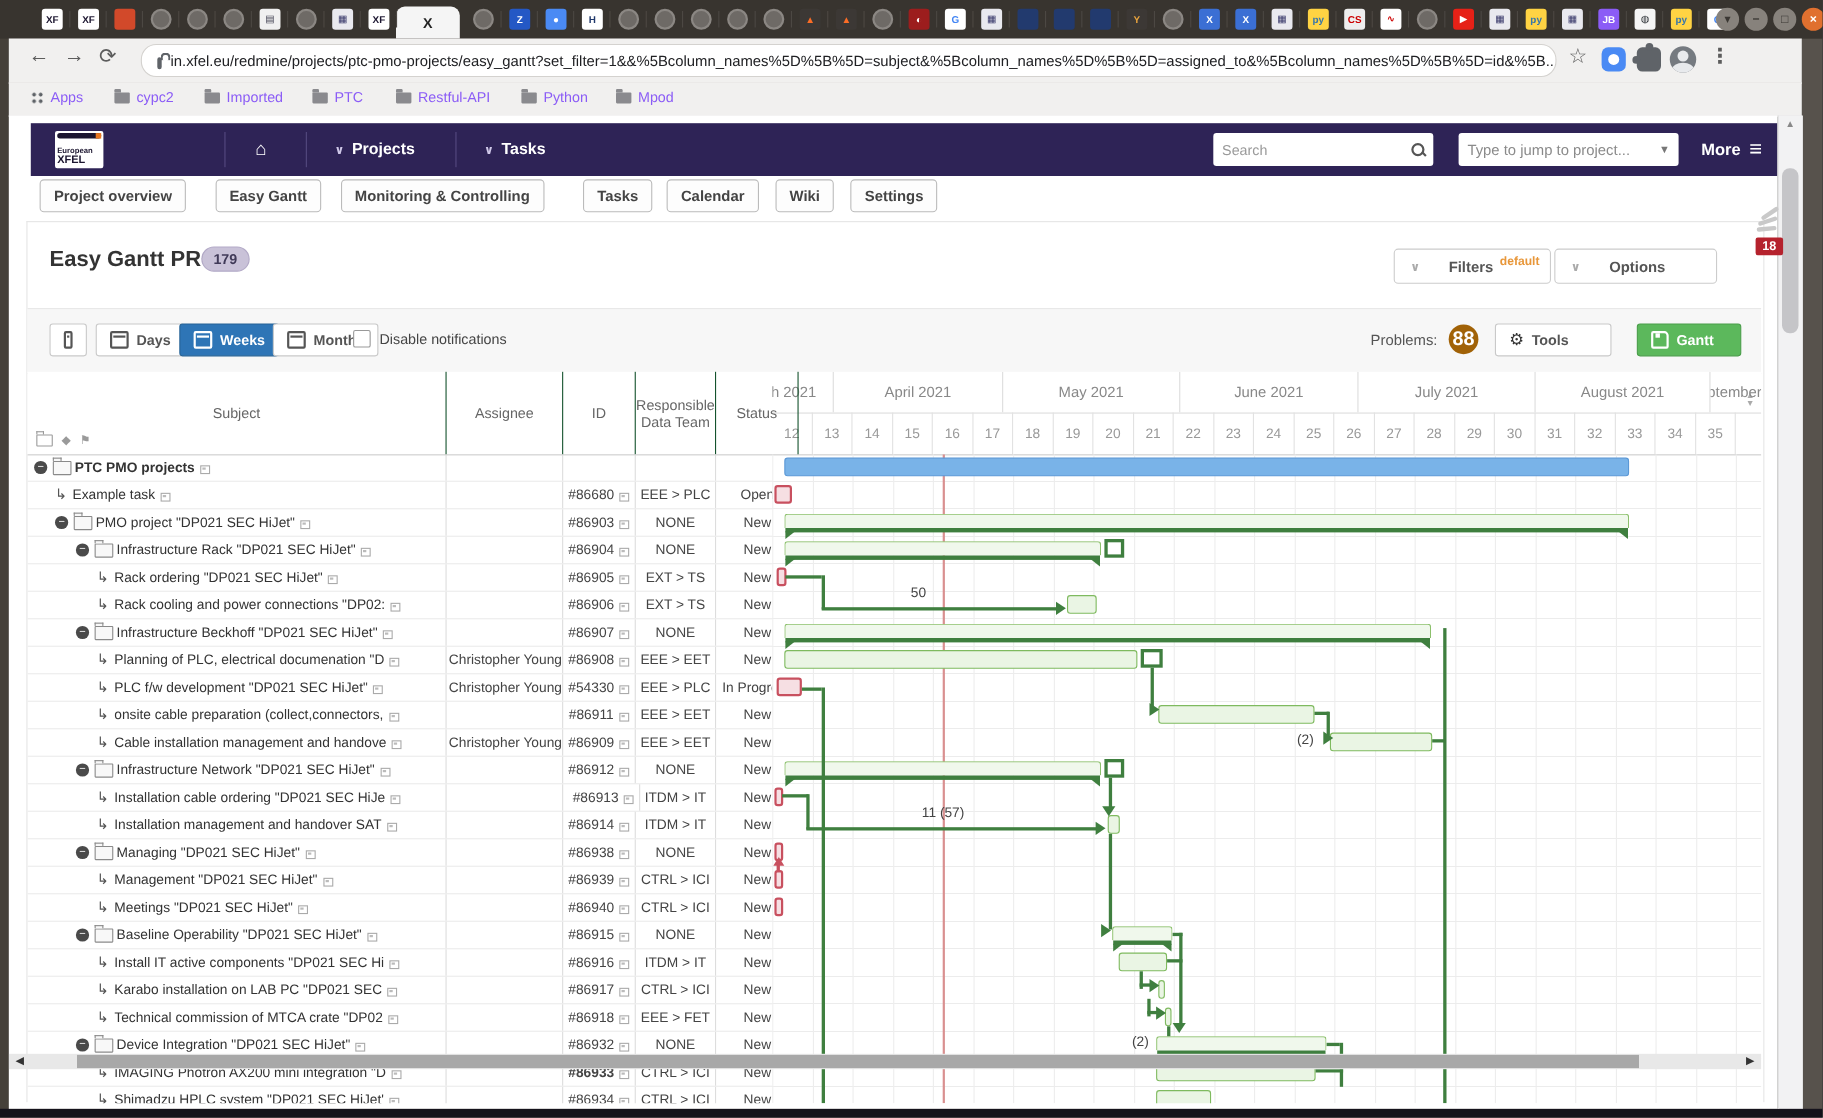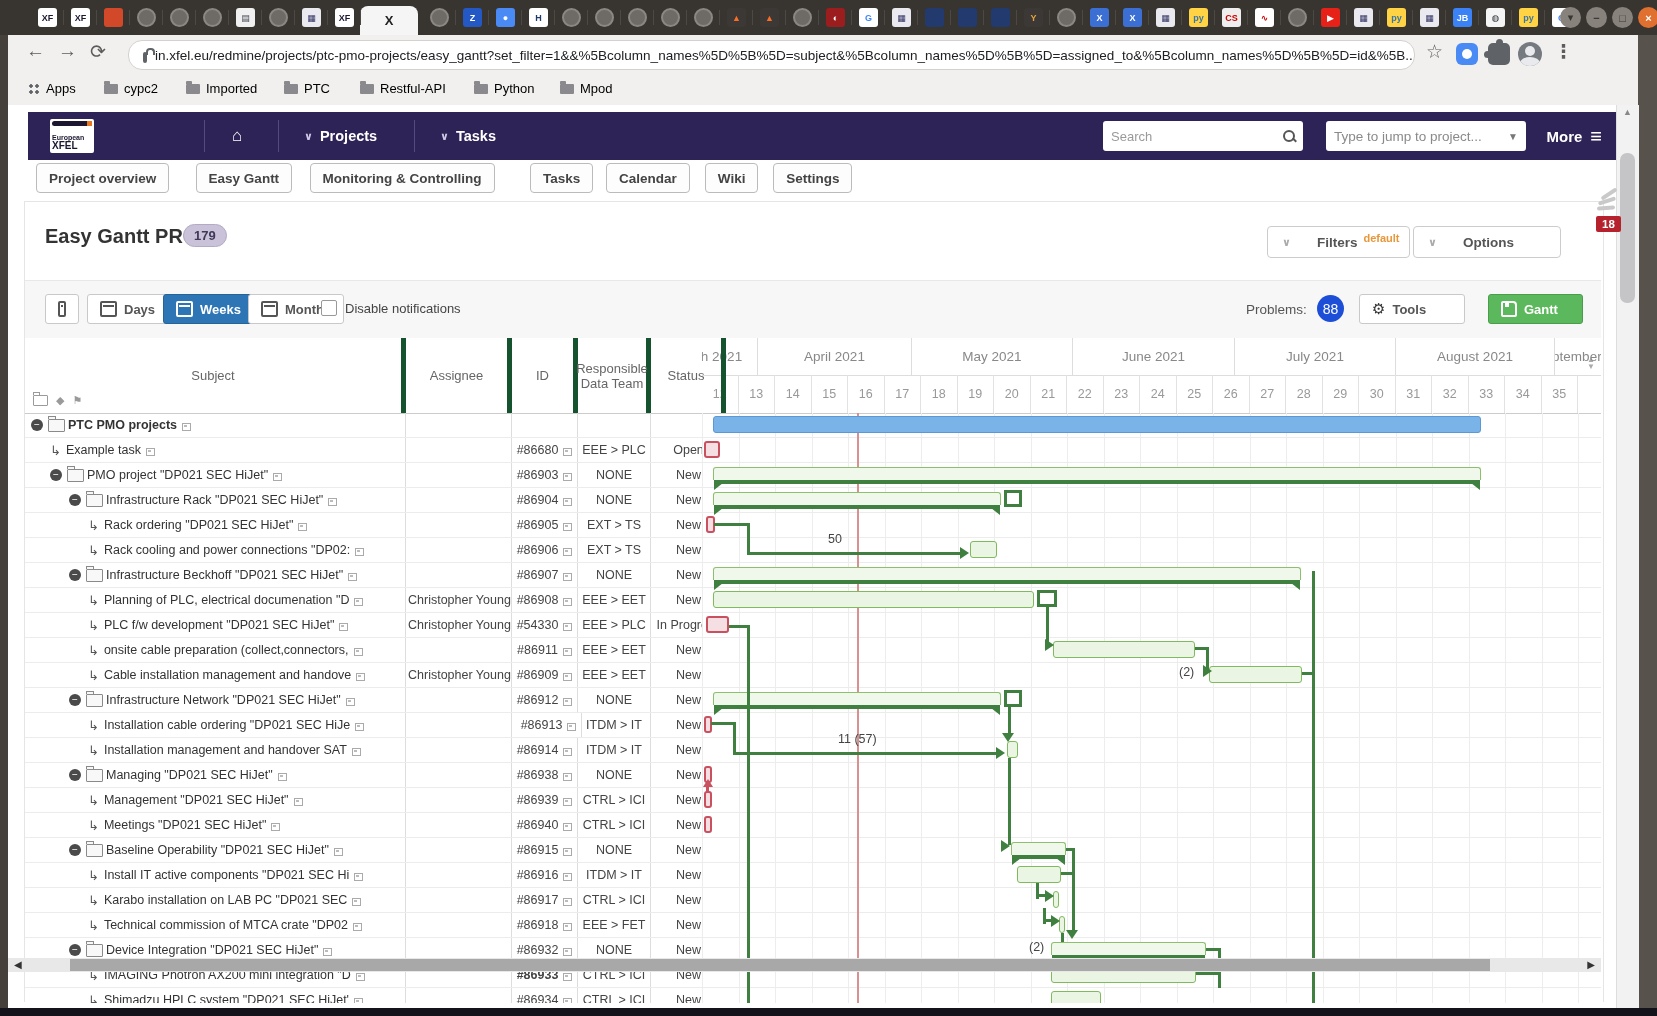--- a/index.html
+++ b/index.html
@@ -18,21 +18,21 @@
   .winbtn{position:absolute;top:7px;width:21px;height:21px;border-radius:50%;background:#87827c;color:#3a3733;
           display:flex;align-items:center;justify-content:center;font-size:11px;font-weight:bold;}
   #toolbar{position:absolute;left:8px;top:35px;width:1630px;height:40px;background:#f1f0ef;border-bottom:1px solid #d8d6d4;}
   .navico{position:absolute;top:5px;font-size:19px;color:#5c5c5c;}
   #urlbar{position:absolute;left:120px;top:5px;width:1285px;height:28px;background:#ffffff;border:1px solid #d4d2cf;
           border-radius:14px;display:flex;align-items:center;overflow:hidden;}
   #lock-icon{width:9px;height:7px;border:2px solid #5f6368;border-radius:2px;margin:4px 8px 0 14px;position:relative;}
   #lock-icon:before{content:"";position:absolute;left:1px;top:-6px;width:5px;height:5px;border:2px solid #5f6368;border-bottom:none;border-radius:4px 4px 0 0;}
   #url-text{font-size:13.5px;color:#202124;white-space:nowrap;}
   #bookmarks{position:absolute;left:8px;top:75px;width:1630px;height:30px;background:#f1f0ef;border-bottom:1px solid #e0dedd;}
-  .bk{position:absolute;top:6px;display:flex;align-items:center;font-size:13px;color:#000000;}
+  .bk{position:absolute;top:6px;display:flex;align-items:center;font-size:13px;color:#8b5cf6;}
   .folder{display:inline-block;width:14px;height:10px;background:#8a8a8e;border-radius:1px;position:relative;margin-right:6px;}
   .folder:before{content:"";position:absolute;left:0;top:-3px;width:6px;height:3px;background:#8a8a8e;border-radius:1px 1px 0 0;}
   #apps-grid{display:inline-block;width:12px;height:12px;margin-right:6px;
      background:radial-gradient(circle 1.6px, #5f6368 1.5px, transparent 2px) 0 0/6px 6px;}
   
   #page{position:absolute;left:8px;top:105px;width:1608px;height:903px;background:#ffffff;overflow:hidden;}
   #navbar{position:absolute;left:20px;top:7px;width:1588px;height:48px;background:#2e2356;color:#fff;}
   #xfel-logo{position:absolute;left:22px;top:7px;width:44px;height:34px;background:#fff;border-radius:2px;color:#1c1630;
              font-size:8px;font-weight:bold;display:flex;flex-direction:column;justify-content:flex-end;padding:2px;box-sizing:border-box;}
   #xfel-logo .bar{position:absolute;top:2px;left:2px;right:2px;height:5px;background:#1c1630;}
@@ -62,31 +62,31 @@
   #filters-default{color:#e8973a;font-size:11px;font-weight:bold;margin-left:6px;position:relative;top:-4px;}
   #toolstrip{position:absolute;left:0;top:78px;width:1576px;height:58px;background:#f7f7f7;border-top:1px solid #e8e8e8;border-bottom:1px solid #e2e2e2;}
   .tbtn{position:absolute;top:13px;height:30px;background:#fff;border:1px solid #c9c9c9;border-radius:3px;
         display:flex;align-items:center;gap:7px;padding:0 12px;font-size:13px;font-weight:bold;color:#555;box-sizing:border-box;}
   .tbtn.active{background:#2e75b6;border-color:#266396;color:#fff;}
   .calico{display:inline-block;width:13px;height:12px;border:2px solid currentColor;border-radius:2px;position:relative;}
   .calico:before{content:"";position:absolute;left:1px;top:2px;right:1px;height:2px;background:currentColor;}
   #chk-notif{position:absolute;left:296px;top:19px;width:14px;height:14px;border:1px solid #999;border-radius:2px;background:#fff;}
   #lbl-notif{position:absolute;left:320px;top:20px;font-size:13px;color:#444;}
   #problems-lbl{position:absolute;left:1221px;top:21px;font-size:13.5px;color:#555;}
-  #problems-badge{position:absolute;left:1292px;top:14px;width:27px;height:27px;background:#1d4ed8;border-radius:50%;
-                  color:#fff;font-weight:normal;font-size:14px;display:flex;align-items:center;justify-content:center;}
+  #problems-badge{position:absolute;left:1292px;top:14px;width:27px;height:27px;background:#a16207;border-radius:50%;
+                  color:#fff;font-weight:bold;font-size:18px;display:flex;align-items:center;justify-content:center;}
   #tools-btn{left:1334px;width:106px;}
   .gear{font-size:15px;color:#333;}
   #save-btn{left:1463px;width:95px;background:#5cb85c;border-color:#4a9e4a;color:#fff;}
   .floppy{display:inline-block;width:12px;height:12px;border:2px solid #fff;border-radius:2px 4px 2px 2px;position:relative;}
   .floppy:before{content:"";position:absolute;left:2px;top:0;width:4px;height:4px;background:#fff;}
   
   #grid{position:absolute;left:0px;top:136px;width:1576px;height:665px;}
   #ghead{position:absolute;left:0;top:0;height:75px;width:1576px;border-bottom:1px solid #ccc;background:#fff;}
-  .hcell{position:absolute;top:0;height:75px;border-right:5px solid #14532d;box-sizing:border-box;
+  .hcell{position:absolute;top:0;height:75px;border-right:1px solid #14532d;box-sizing:border-box;
          display:flex;align-items:center;justify-content:center;color:#666;font-size:13px;text-align:center;}
   #h-icons{position:absolute;left:8px;bottom:6px;display:flex;gap:8px;color:#9a9a9a;font-size:11px;align-items:center;}
   .mini-folder{display:inline-block;width:13px;height:9px;border:1.5px solid #9a9a9a;border-radius:1px;position:relative;}
   .mini-folder:before{content:"";position:absolute;left:-1px;top:-4px;width:5px;height:2px;border:1.5px solid #9a9a9a;border-bottom:none;}
   #sort-arrows{position:absolute;right:6px;top:18px;color:#aaa;font-size:8px;line-height:7px;text-align:center;}
   #mrow{position:absolute;left:677px;top:0;width:899px;height:37px;border-bottom:1px solid #ddd;overflow:hidden;}
   .mcell{position:absolute;top:0;height:37px;border-right:1px solid #ddd;box-sizing:border-box;overflow:hidden;
          display:flex;align-items:center;justify-content:center;color:#888;font-size:13.5px;white-space:nowrap;}
   #wrow{position:absolute;left:677px;top:37px;width:899px;height:38px;}
   .wcell{position:absolute;top:0;height:38px;border-right:1px solid #e2e2e2;box-sizing:border-box;
@@ -229,21 +229,21 @@
       <div class="fav circ" style="left: 1288px;"></div>
       <div class="tabsep" style="left: 1313px;"></div>
       <div class="fav" style="left: 1321px; background: rgb(230, 33, 23); color: rgb(255, 255, 255);">▶</div>
       <div class="tabsep" style="left: 1346px;"></div>
       <div class="fav" style="left: 1354px; background: rgb(233, 233, 239); color: rgb(51, 51, 102);">▦</div>
       <div class="tabsep" style="left: 1379px;"></div>
       <div class="fav" style="left: 1387px; background: rgb(255, 211, 67); color: rgb(55, 118, 171);">py</div>
       <div class="tabsep" style="left: 1412px;"></div>
       <div class="fav" style="left: 1420px; background: rgb(233, 233, 239); color: rgb(51, 51, 102);">▦</div>
       <div class="tabsep" style="left: 1445px;"></div>
-      <div class="fav" style="left: 1453px; background: #3b82f6; color: rgb(255, 255, 255);">JB</div>
+      <div class="fav" style="left: 1453px; background: #8b5cf6; color: rgb(255, 255, 255);">JB</div>
       <div class="tabsep" style="left: 1478px;"></div>
       <div class="fav" style="left: 1486px; background: rgb(245, 245, 245); color: rgb(36, 41, 46);">◍</div>
       <div class="tabsep" style="left: 1511px;"></div>
       <div class="fav" style="left: 1519px; background: rgb(255, 211, 67); color: rgb(55, 118, 171);">py</div>
       <div class="tabsep" style="left: 1544px;"></div>
       <div class="fav" style="left: 1552px; background: rgb(255, 255, 255); color: rgb(66, 133, 244);">G</div>
       <div class="tabsep" style="left: 1577px;"></div>
       <div class="winbtn" style="left: 1560px;">▾</div>
       <div class="winbtn" style="left: 1586px;">−</div>
       <div class="winbtn" style="left: 1612px;">□</div>

